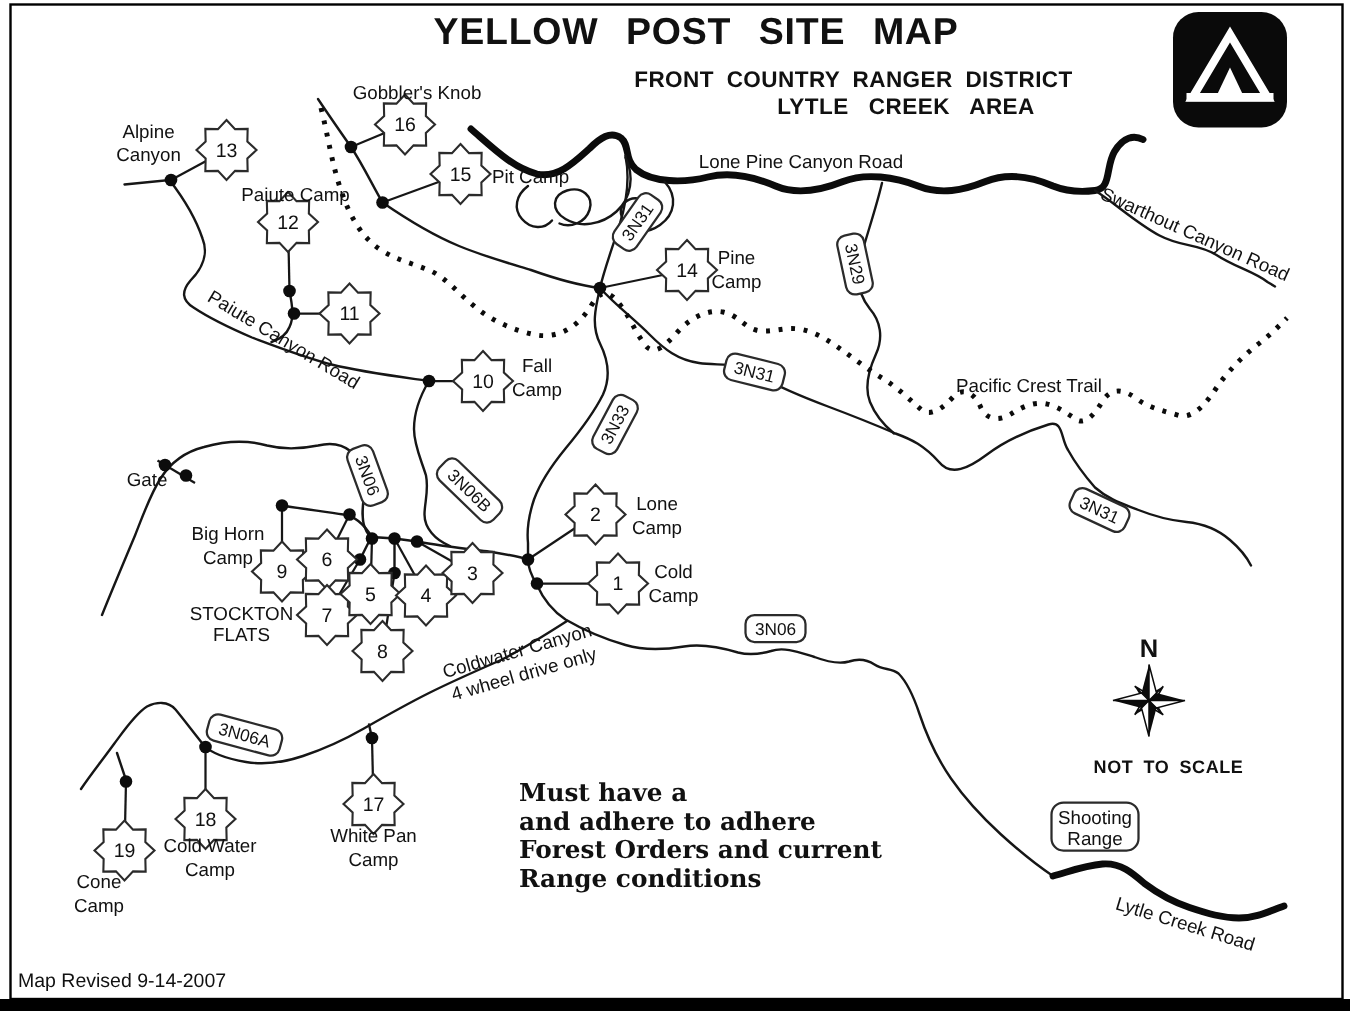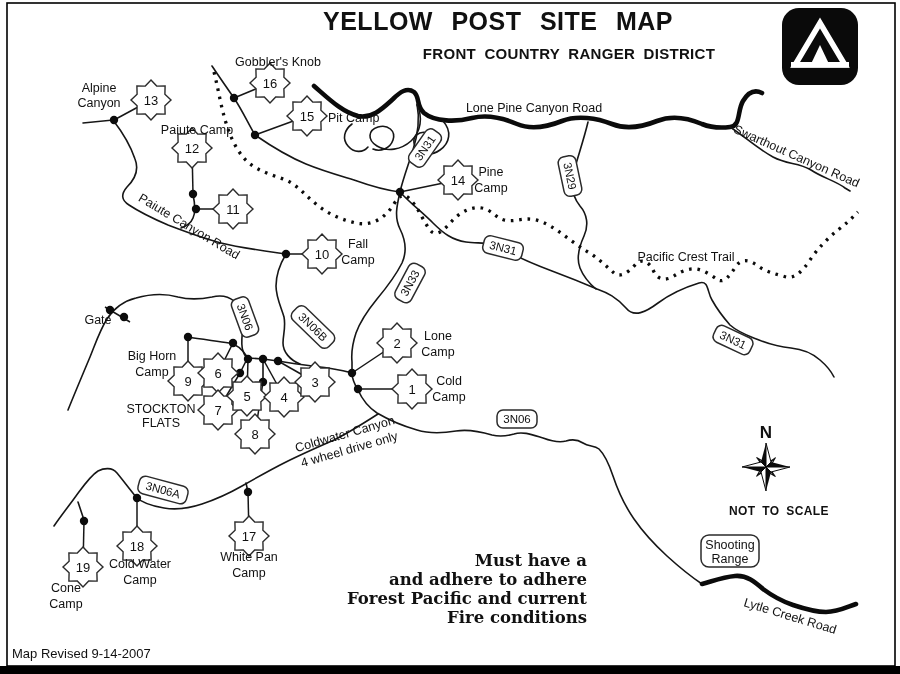--- a/index.html
+++ b/index.html
@@ -1,26 +1,26 @@
 <!DOCTYPE html>
 <html><head>
 <meta charset="utf-8">
 <style>
   html,body{margin:0;padding:0;background:#fff;}
   #stage{position:relative;width:900px;height:674px;background:#fff;overflow:hidden;
          font-family:"Liberation Sans",sans-serif;color:#111;}
   #map-svg{position:absolute;left:0;top:0;}
   .overlay{position:absolute;transform:translateX(-50%);white-space:nowrap;}
-  .title{font-size:25px;font-weight:bold;word-spacing:11px;letter-spacing:.5px;margin-left:34px;}
+  .title{font-size:25px;font-weight:bold;word-spacing:11px;letter-spacing:.5px;}
   .sub{font-size:15px;font-weight:bold;word-spacing:4px;letter-spacing:.3px;}
   .sub2{word-spacing:9px;}
   .north{font-size:17px;font-weight:bold;}
   .scalenote{font-size:12px;font-weight:bold;word-spacing:3px;letter-spacing:.4px;text-align:right;}
   .notice{font-family:"DejaVu Serif",serif;font-size:16.5px;font-weight:bold;
-          text-align:right;line-height:19px;white-space:nowrap;margin-top:32px;}
+          text-align:left;line-height:19px;white-space:nowrap;}
   .notice span{display:block;}
   .revision{position:absolute;font-size:13px;}
   
   .road{fill:none;stroke:#161616;stroke-width:1.6;stroke-linecap:round;}
   .thick{fill:none;stroke:#0b0b0b;stroke-width:4.6;stroke-linecap:round;}
   .trail{fill:none;stroke:#0b0b0b;stroke-width:3.3;stroke-dasharray:2.6 5.8;stroke-linecap:butt;}
   .conn{stroke:#161616;stroke-width:1.5;}
   .dot{fill:#0c0c0c;}
   .star{fill:#fff;stroke:#2b2b2b;stroke-width:1.4;}
   .num{font:13px "Liberation Sans",sans-serif;text-anchor:middle;fill:#111;}
@@ -308,22 +308,23 @@
       </g>
       <g transform="rotate(270)">
         <path d="M0,-24 L-5,-5 L0,0 Z" fill="#0b0b0b"></path>
           <path d="M0,-24 L5,-5 L0,0 Z" fill="#fff" stroke="#0b0b0b" stroke-width="1"></path>
       </g>
     </g>
   </svg>
 
   <div class="overlay title" style="left:464px;top:7px;">YELLOW POST SITE MAP</div>
   <div class="overlay sub" style="left:558px;top:45px;padding-left:22px;">FRONT COUNTRY RANGER DISTRICT</div>
+  <div class="overlay sub sub2" style="left:604px;top:63px;">LYTLE CREEK AREA</div>
   <div class="overlay north" style="left:766px;top:423px;">N</div>
   <div class="overlay scalenote" style="left:779px;top:504px;">NOT TO SCALE</div>
   <div class="overlay notice" style="left:467px;top:519px;">
     <span>Must have a</span>
     <span>and adhere to adhere</span>
-    <span>Forest Pacific and current</span>
-    <span>Fire conditions</span>
+    <span>Forest Orders and current</span>
+    <span>Range conditions</span>
   </div>
   <div class="revision" style="left:12px;top:646px;">Map Revised 9-14-2007</div>
 </div>
 
 </body></html>

